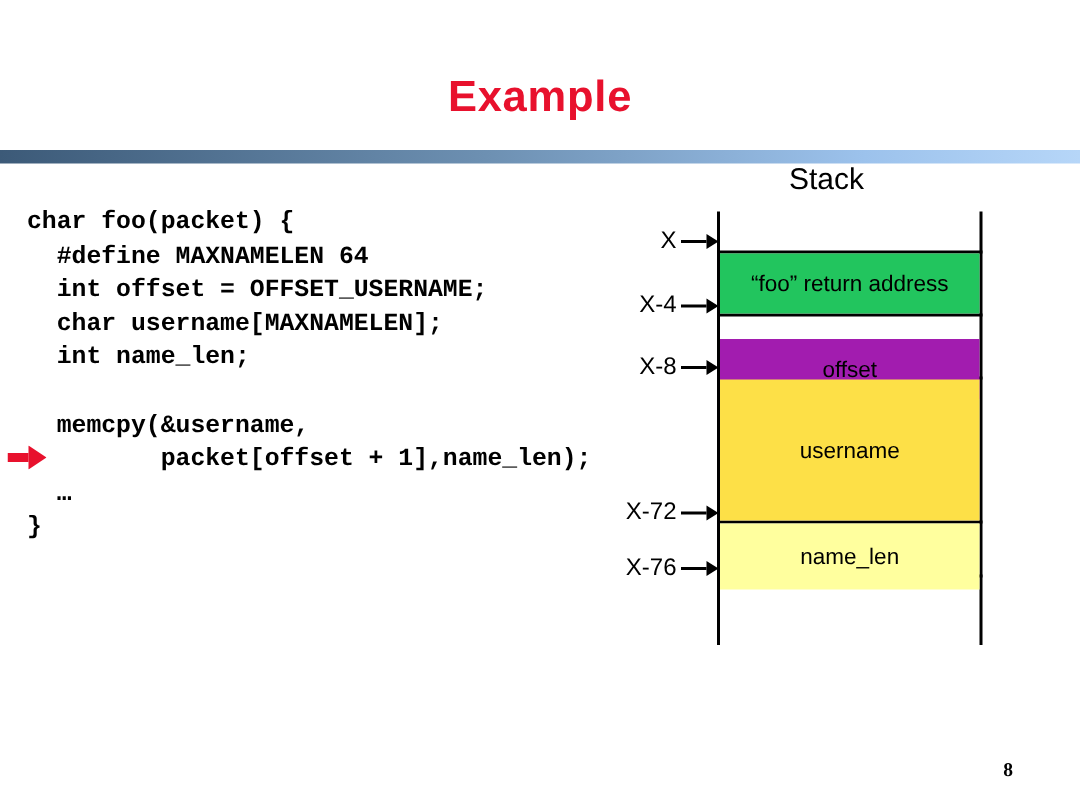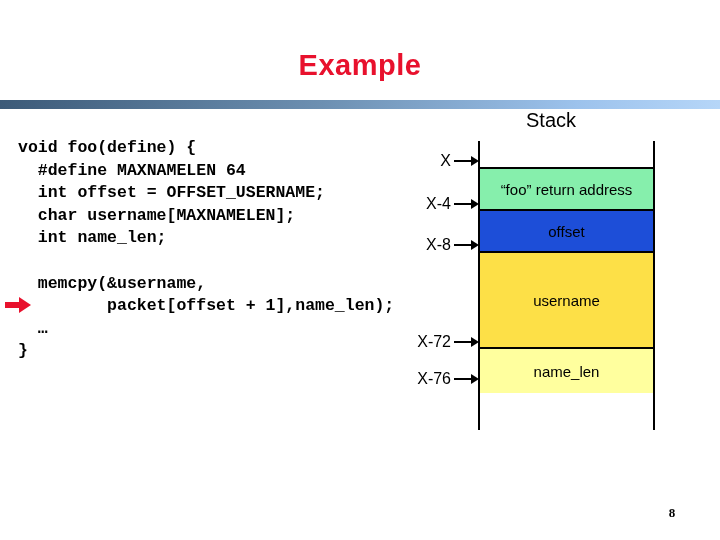--- a/index.html
+++ b/index.html
@@ -29,22 +29,22 @@
   
   .vline{position:absolute;top:141px;height:289px;width:2px;background:#000}
   .vline-left{left:478px}
   .vline-right{left:653px}
   .hline{position:absolute;left:478px;width:177px;height:2px;background:#000}
   .hline-0{top:167px}.hline-1{top:209px}.hline-2{top:251px}.hline-3{top:347px}.hline-4{top:383px}
   .stack-cell{
     position:absolute;left:480px;width:173px;display:flex;align-items:center;
     justify-content:center;font-size:15px;color:#000;
   }
-  .cell-return{top:169px;height:40px;background:#86efac}
-  .cell-offset{top:211px;height:40px;background:#1d4ed8}
+  .cell-return{top:169px;height:40px;background:#22c55e}
+  .cell-offset{top:226px;height:40px;background:#a21caf}
   .cell-username{top:253px;height:94px;background:#fde047}
   .cell-namelen{top:349px;height:44px;background:#ffff9e}
   .addr-row{
     position:absolute;left:352px;width:127px;height:20px;display:flex;
     align-items:center;justify-content:flex-end;font-size:16px;color:#000;
   }
   .addr-x{top:151px}.addr-x4{top:194px}.addr-x8{top:235px}.addr-x72{top:332px}.addr-x76{top:369px}
   .addr-label{margin-right:3px;white-space:nowrap}
   .ptr-line{width:17px;height:2px;background:#000}
   .ptr-head{width:0;height:0;border-left:8px solid #000;border-top:5px solid transparent;border-bottom:5px solid transparent}
@@ -56,21 +56,21 @@
 </head>
 <body>
 
 <div class="slide-title">Example</div>
 
 <div class="divider-bar"></div>
 
 <div class="stack-heading">Stack</div>
 
 <div class="code-block">
-  <div class="code-line">void foo(define) {</div>
+  <div class="code-line">char foo(packet) {</div>
   <div class="code-line">  #define MAXNAMELEN 64</div>
   <div class="code-line">  int offset = OFFSET_USERNAME;</div>
   <div class="code-line">  char username[MAXNAMELEN];</div>
   <div class="code-line">  int name_len;</div>
   <div class="code-line"></div>
   <div class="code-line">  memcpy(&amp;username,</div>
   <div class="code-line">         packet[offset + 1],name_len);</div>
   <div class="code-line">  …</div>
   <div class="code-line">}</div>
 </div>

